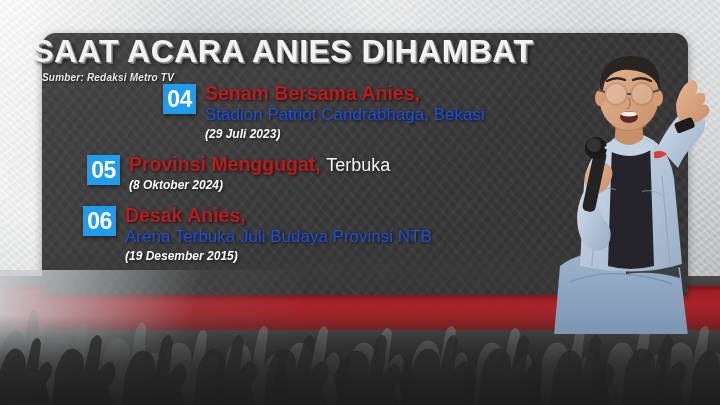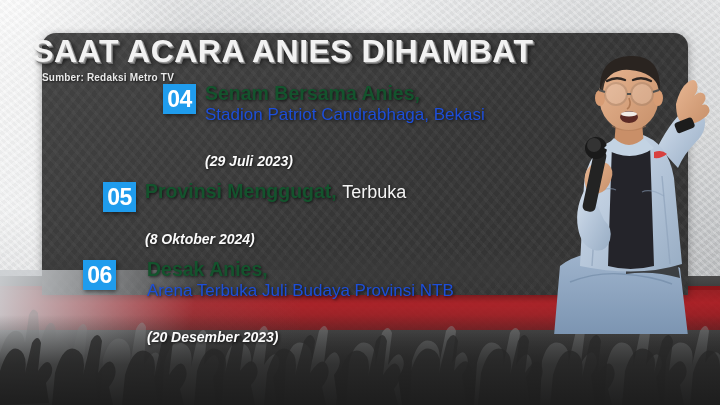--- a/index.html
+++ b/index.html
@@ -98,36 +98,37 @@
     color:#f2f2f2;
     text-shadow:
       1px 1px 0 #9a9a9a,
       2px 2px 0 #6f6f6f,
       3px 3px 4px rgba(0,0,0,.65);
     transform:scaleX(1.03);
   }
   .source{
     margin:3px 0 0 0;
     font-size:10px;
+    font-style:italic;
     font-weight:bold;
     color:#eaeaea;
     letter-spacing:.2px;
     text-shadow:1px 1px 2px rgba(0,0,0,.7);
   }
 
   
   .list{position:absolute;left:42px;top:82px;width:646px;z-index:6;}
   .row{
     display:flex;
     align-items:flex-start;
     margin-bottom:9px;
   }
   .row-04{padding-left:121px;}
-  .row-05{padding-left:61px;}
-  .row-06{padding-left:41px;gap:22px;}
+  .row-05{padding-left:45px;}
+  .row-06{padding-left:41px;}
 
   .badge{
     flex:0 0 auto;
     width:33px;height:30px;
     background:#1f9ced;
     color:#ffffff;
     font-size:23px;
     font-weight:bold;
     line-height:30px;
     text-align:center;
@@ -137,38 +138,37 @@
   }
   .txt{margin-left:9px;}
   .line1{
     font-size:19.5px;
     font-weight:bold;
     line-height:22px;
     color:#ffffff;
     text-shadow:1px 1px 3px rgba(0,0,0,.7);
     white-space:nowrap;
   }
-  .line1 .hl{color:#14532d;}
+  .line1 .hl{color:#b91c1c;}
   .line2{
     font-size:17px;
     font-weight:500;
     line-height:21px;
     color:#1d4ed8;
     text-shadow:1px 1px 3px rgba(0,0,0,.7);
     white-space:nowrap;
   }
   .line3{
-    font-size:14px;
+    font-size:12px;
     font-style:italic;
     font-weight:bold;
     line-height:19px;
     color:#fbfbfb;
     text-shadow:1px 1px 3px rgba(0,0,0,.7);
     white-space:nowrap;
-    margin-top:27px;
   }
   
   .inline-venue{color:#f4f4f4;font-weight:500;font-size:18px;}
 
   
   .speaker{
     position:absolute;right:0px;top:34px;width:190px;height:300px;
     z-index:7;
   }
   .speaker svg{display:block;width:100%;height:100%;}
@@ -215,21 +215,21 @@
       </div>
     </div>
 
     <div class="row row-06">
       <div class="badge">06</div>
       <div class="txt">
         <div class="line1">
           <span class="hl">Desak Anies,</span>
         </div>
         <div class="line2">Arena Terbuka Juli Budaya Provinsi NTB</div>
-        <div class="line3">(20 Desember 2023)</div>
+        <div class="line3">(19 Desember 2015)</div>
       </div>
     </div>
 
   </div>
 
   <div class="speaker">
     <svg viewBox="0 0 190 300" xmlns="http://www.w3.org/2000/svg">
       <defs>
         <linearGradient id="denim" x1="0" y1="0" x2="1" y2="1">
           <stop offset="0%" stop-color="#d7e2ee"></stop>

